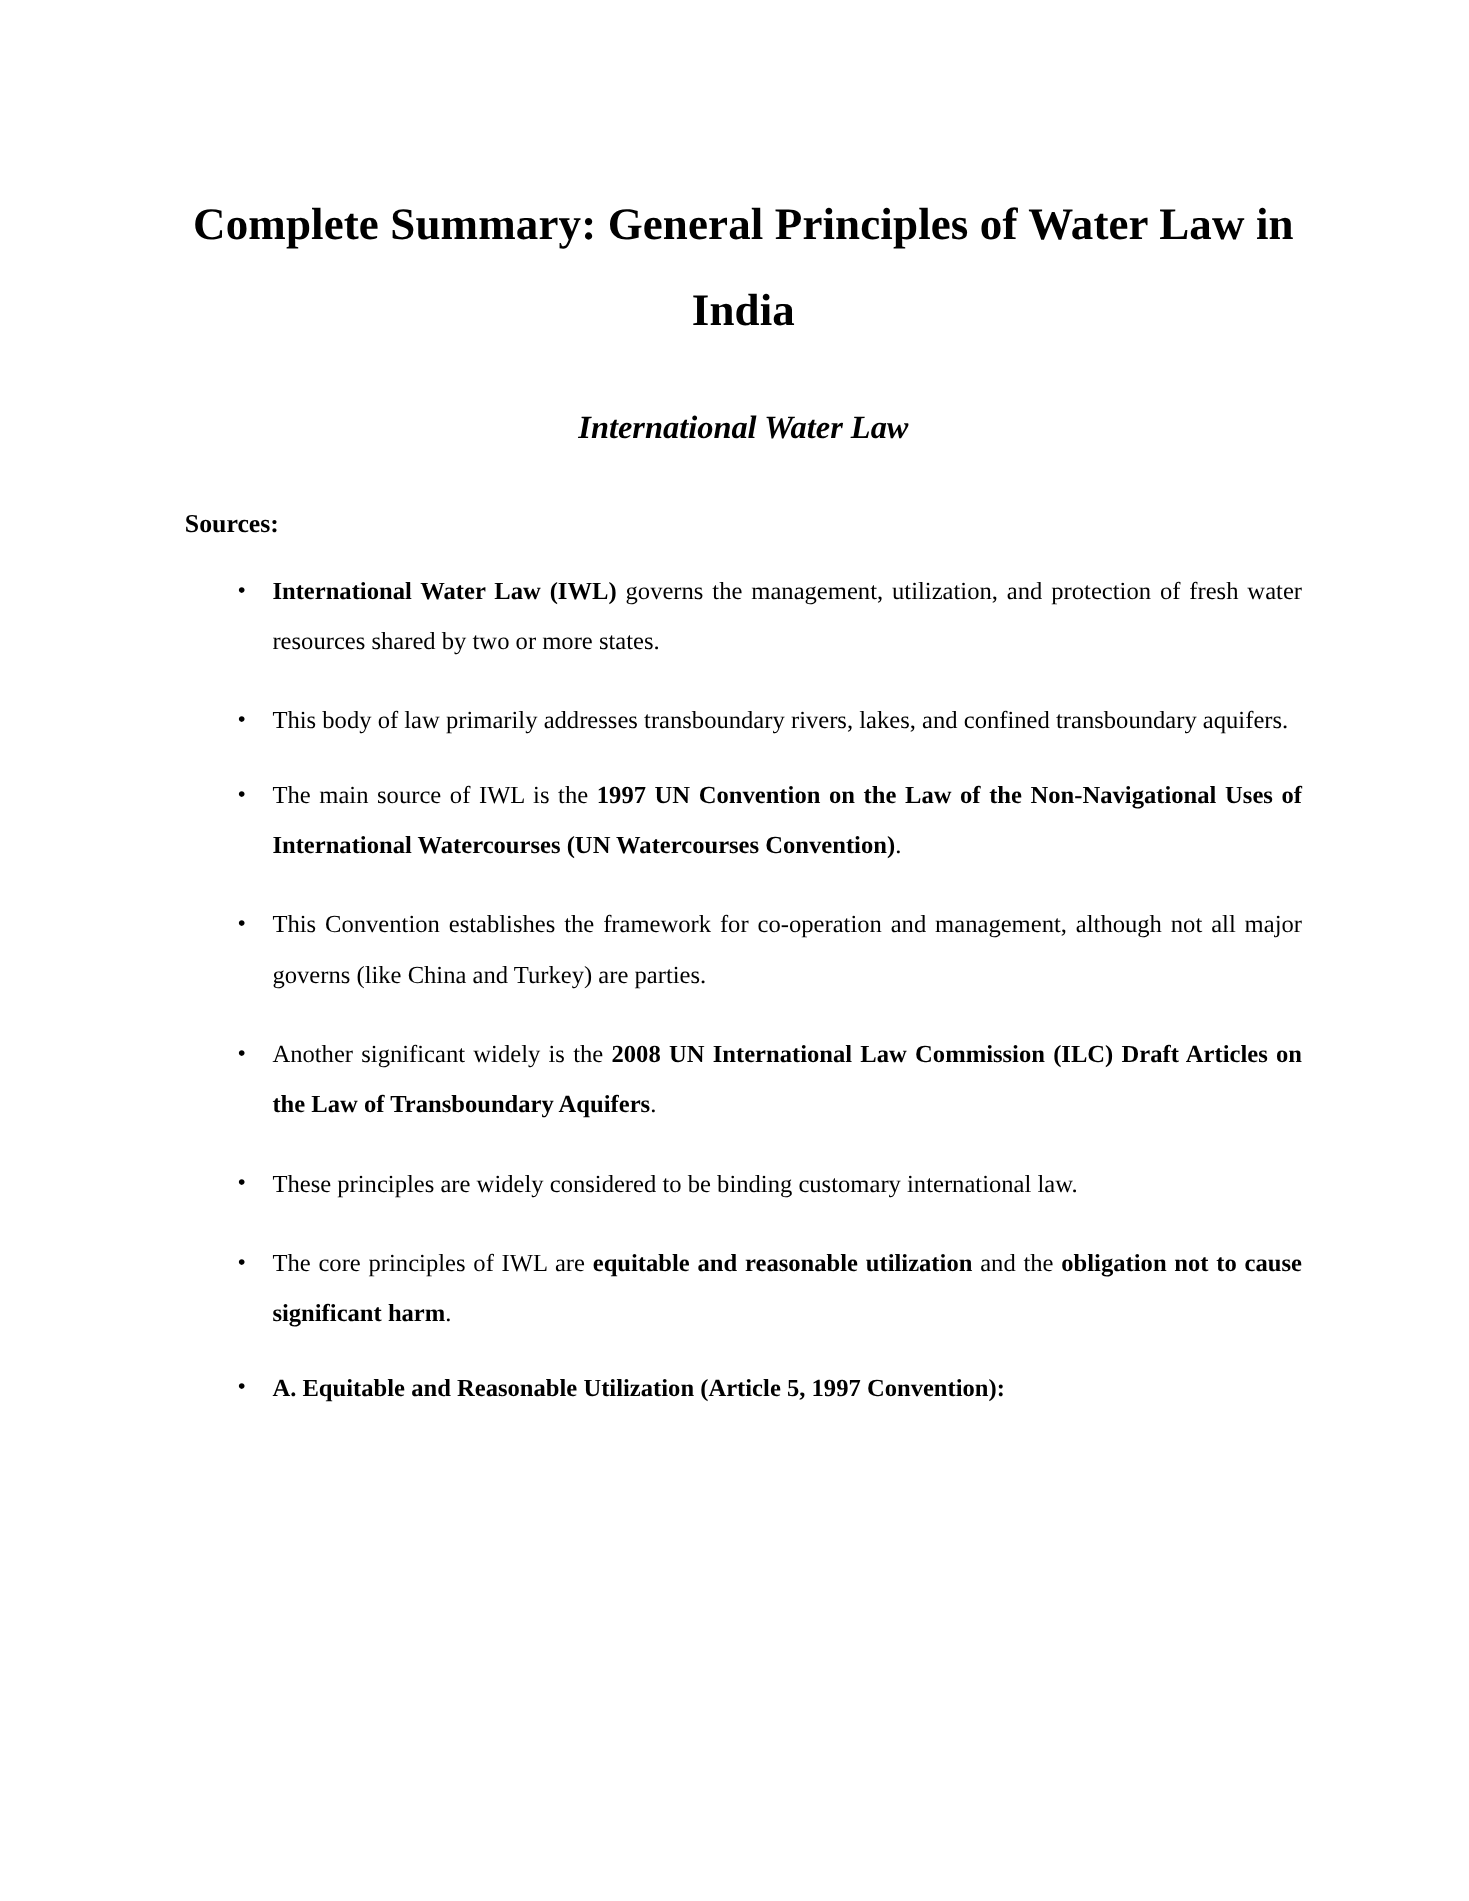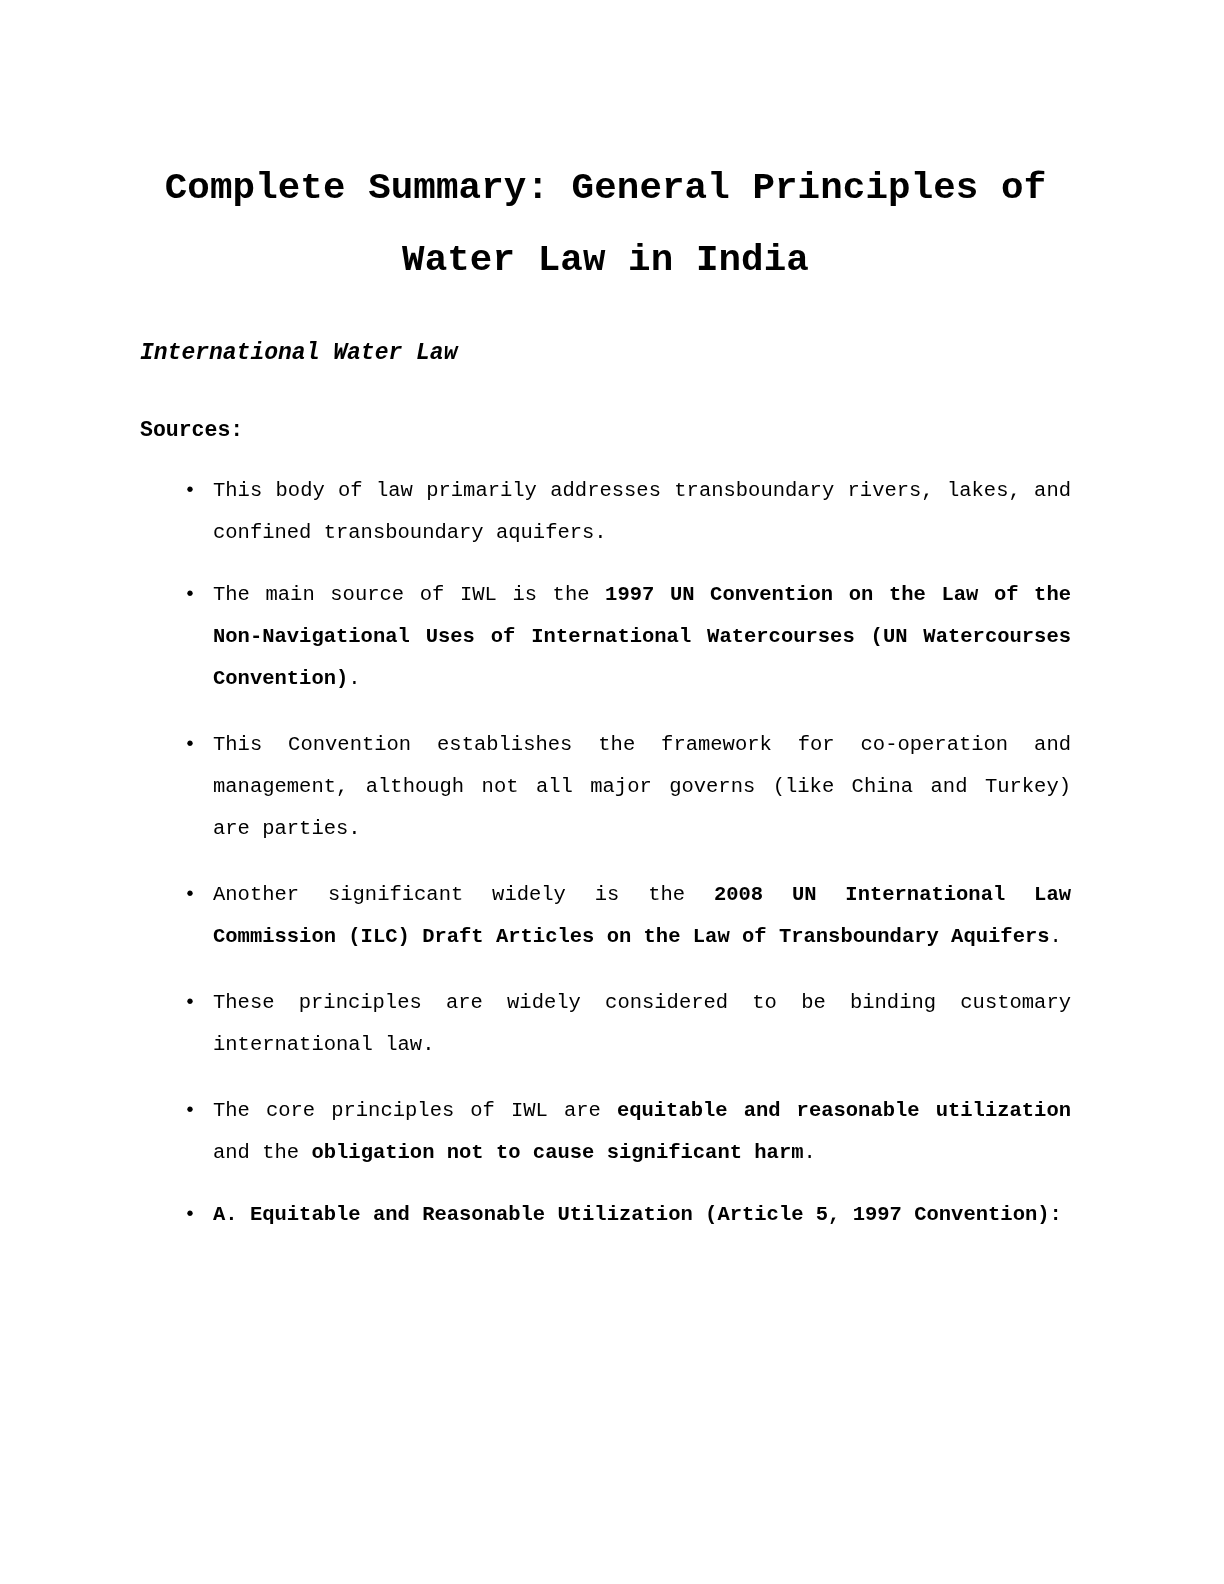--- a/index.html
+++ b/index.html
@@ -15,44 +15,44 @@
     position: relative;
     width: 1224px;
     height: 1584px;
     background: #ffffff;
     box-sizing: border-box;
     padding: 0;
     overflow: hidden;
   }
   .content {
     position: absolute;
-    left: 140px;
+    left: 154px;
     top: 0;
     width: 931px; 
-    font-family: Liberation Mono, monospace;
   }
 
   
   .doc-title {
     margin: 0;
     padding-top: 152px;
     font-size: 37.5px;
     font-weight: bold;
     line-height: 1.92;
     text-align: center;
     letter-spacing: 0.1px;
   }
 
   
   .doc-subtitle {
     margin: 0;
     padding-top: 40px;
-    font-size: 23px;
+    font-size: 27px;
     font-weight: bold;
     font-style: italic;
+    text-align: center;
     line-height: 1.5;
   }
 
   
   .overview-heading {
     margin: 0;
     padding-top: 43px;
     font-size: 21.5px;
     font-weight: bold;
     line-height: 1.5;
@@ -102,20 +102,21 @@
 <div class="page">
   <div class="content">
 
     <h1 class="doc-title">Complete Summary: General Principles of Water Law in India</h1>
 
     <div class="doc-subtitle">International Water Law</div>
 
     <div class="overview-heading">Sources:</div>
 
     <ul class="bullets">
+      <li class="first-item"><b>International Water Law (IWL)</b><span> governs the management, utilization, and protection of fresh water resources shared by two or more states.</span></li>
       <li><span>This body of law primarily addresses transboundary rivers, lakes, and confined transboundary aquifers.</span></li>
     </ul>
 
 
     <ul class="bullets">
       <li class="first-item"><span>The main source of IWL is the </span><b>1997 UN Convention on the Law of the Non-Navigational Uses of International Watercourses (UN Watercourses Convention)</b><span>.</span></li>
 
       <li><span>This Convention establishes the framework for co-operation and management, although not all major governs (like China and Turkey) are parties.</span></li>
 
       <li><span>Another significant widely is the </span><b>2008 UN International Law Commission (ILC) Draft Articles on the Law of Transboundary Aquifers</b><span>.</span></li>

